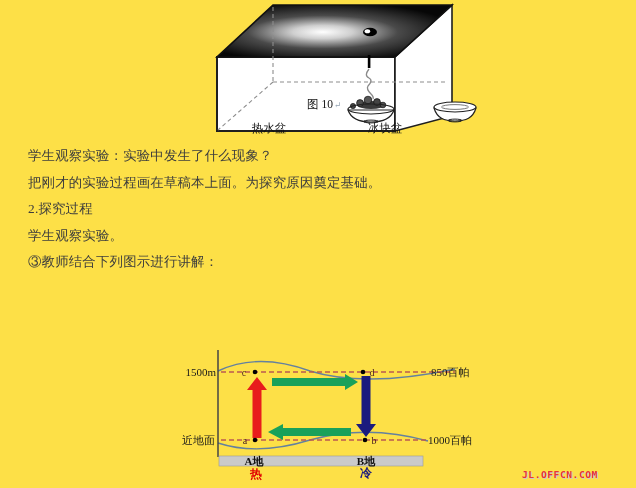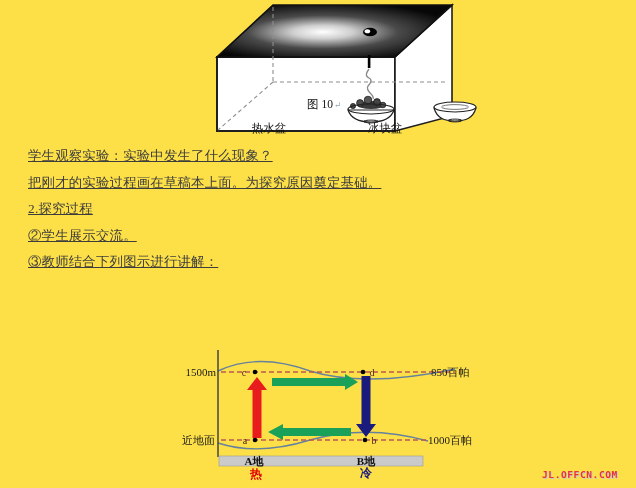--- a/index.html
+++ b/index.html
@@ -6,24 +6,24 @@
   .page{
     position:relative;width:636px;height:488px;background:#fde047;overflow:hidden;
     font-family:"Liberation Serif","DejaVu Serif",serif;
   }
   .fig-box{position:absolute;left:180px;top:0;width:310px;height:140px;}
   .body-text{
     position:absolute;left:3px;top:143px;width:634px;
     font-size:13.4px;line-height:26.5px;color:#3d3d3d;
     letter-spacing:0.2px;
   }
-  .body-text p{margin:0;text-indent:25px;text-decoration:underline;}
+  .body-text p{margin:0;text-indent:25px;}
   .fig-circ{position:absolute;left:165px;top:340px;width:330px;height:143px;}
   .watermark{
-    position:absolute;left:542px;top:469px;
+    position:absolute;left:522px;top:469px;
     font-family:"DejaVu Sans Mono",monospace;font-weight:bold;font-size:9.5px;
     letter-spacing:0.6px;color:#e8323c;text-shadow:1px 1px 0 #c9c9c9;
     white-space:nowrap;
   }
   svg text{font-family:"Liberation Serif","DejaVu Serif",serif;}
 </style>
 </head>
 <body>
 
 <div class="page">
@@ -76,21 +76,21 @@
 
     <text x="127" y="108" font-size="11.5" fill="#111111"><tspan>图 10</tspan><tspan dx="1" font-size="8.5" fill="#94a4b4">↵</tspan></text>
     <text x="89" y="132" font-size="11.5" fill="#111111" text-anchor="middle">热水盆</text>
     <text x="205" y="132" font-size="11.5" fill="#111111" text-anchor="middle">冰块盆</text>
   </svg>
 
   <div class="body-text">
     <p>学生观察实验：实验中发生了什么现象？</p>
     <p>把刚才的实验过程画在草稿本上面。为探究原因奠定基础。</p>
     <p>2.探究过程</p>
-    <p>②学生展示交流。</p>
+    <p>学生观察实验。</p>
     <p>③教师结合下列图示进行讲解：</p>
   </div>
 
   <svg class="fig-circ" viewBox="0 0 330 143">
 
     <path d="M53,31 Q93,12 145,31 Q200.5,48 290,29" fill="none" stroke="#64819f" stroke-width="1.4"></path>
     <path d="M53,103 Q93,116 145,100 Q202,84 263,101" fill="none" stroke="#64819f" stroke-width="1.4"></path>
 
     <line x1="53" y1="10" x2="53" y2="117" stroke="#444444" stroke-width="1.5"></line>
 

